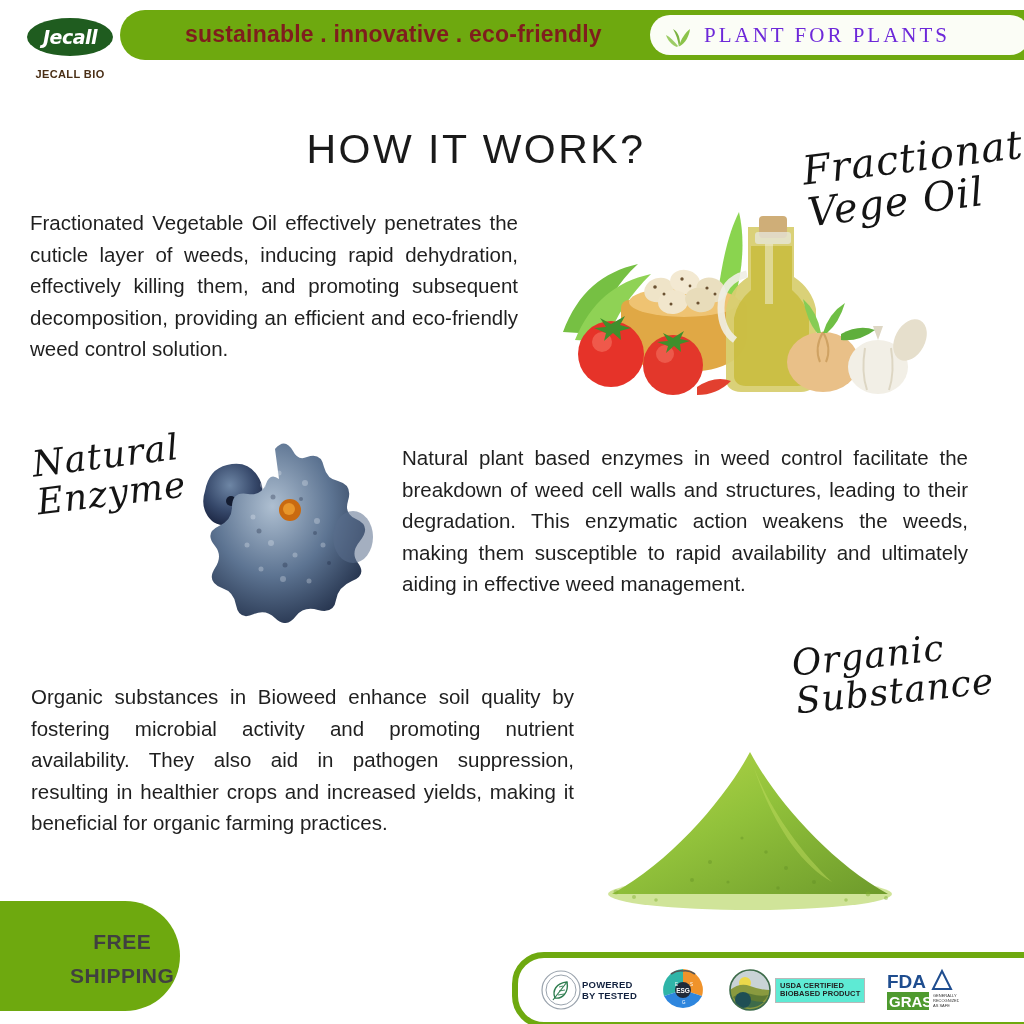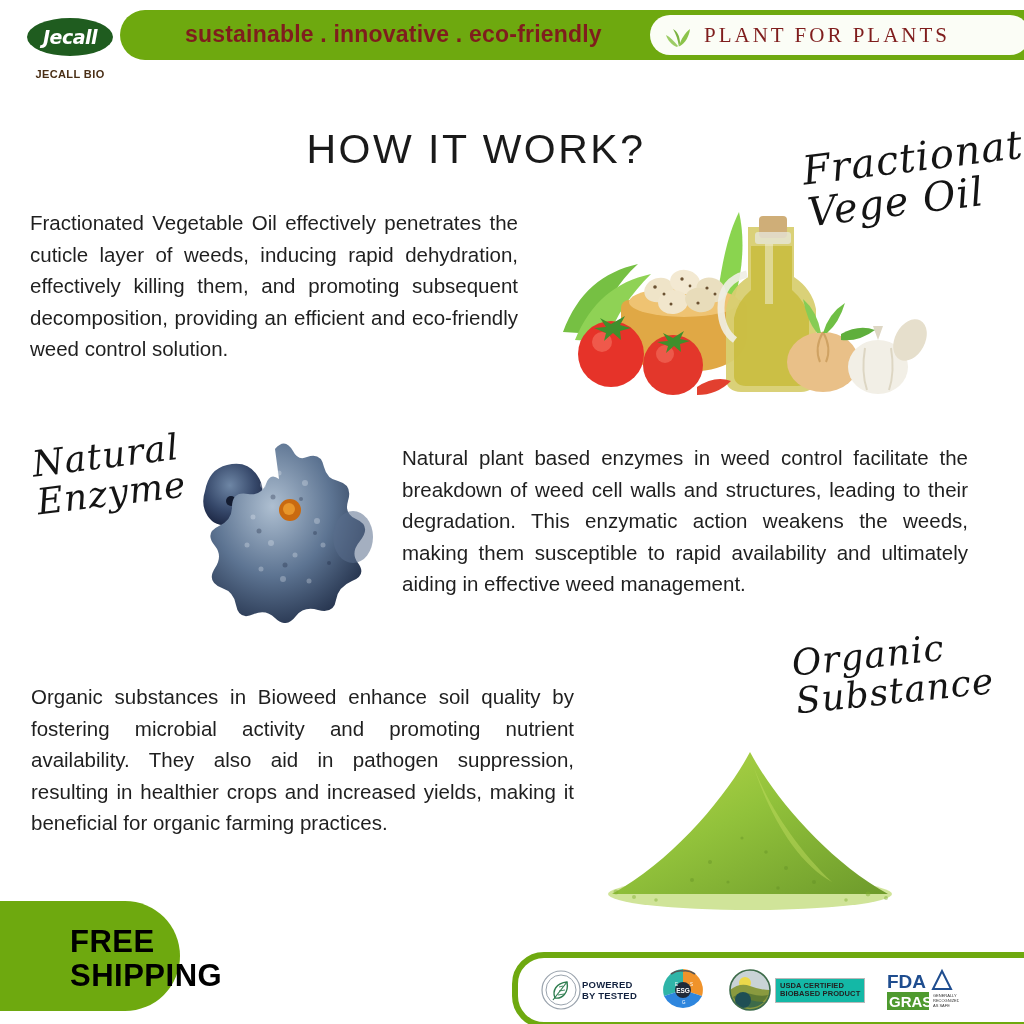--- a/index.html
+++ b/index.html
@@ -39,21 +39,21 @@
     letter-spacing:0.2px;white-space:nowrap;
   }
   .pfp-pill{
     position:absolute;left:530px;top:5px;width:380px;height:40px;
     background:#fbfdf6;border-radius:20px;
     display:flex;align-items:center;
   }
   .pfp-leaf{margin-left:14px;margin-right:10px;flex:0 0 auto;display:block;}
   .pfp-text{
     font-family:"Liberation Serif",serif;
-    font-size:21px;color:#7f1d1d;letter-spacing:3px;white-space:nowrap;
+    font-size:21px;color:#6d28d9;letter-spacing:3px;white-space:nowrap;
   }
 
   
   .title{
     position:absolute;left:0;top:126px;width:952px;text-align:center;
     font-size:41px;font-weight:300;letter-spacing:2.5px;color:#1a1a1a;
     font-family:"Liberation Sans",sans-serif;
   }
 
   
@@ -93,22 +93,23 @@
   .img-enz{left:183px;top:433px;width:200px;height:190px;}
   .img-pow{left:600px;top:742px;width:300px;height:180px;}
 
   
   .free-ship{
     position:absolute;left:-40px;top:901px;width:220px;height:110px;
     background:#6ea90f;border-radius:0 55px 55px 0;
   }
   .free-ship-text{
     position:absolute;left:70px;top:925px;
-    color:#000000;font-size:31px;font-weight:bold;line-height:34px;
+    color:#404040;font-size:21px;font-weight:bold;line-height:34px;
     letter-spacing:0.5px;
+    text-align:center;
   }
 
   
   .cert-strip{
     position:absolute;left:512px;top:952px;width:560px;height:64px;
     background:#ffffff;border:6px solid #6ea90f;border-radius:32px;
     display:flex;align-items:center;
   }
   .cert-item{
     display:flex;align-items:center;justify-content:center;
@@ -120,21 +121,21 @@
   .cert-4{margin-left:22px;}
   .cert-5{margin-left:20px;}
   .cert-label{
     font-size:9.5px;font-weight:bold;line-height:11px;color:#13223f;
     letter-spacing:0.2px;
   }
   .usda-label{
     font-size:7.5px;font-weight:bold;line-height:8.5px;color:#222;
     letter-spacing:0.1px;margin-left:4px;
   }
-  .usda-box{border:1px solid #b9b9b9;padding:3px 4px;background:#14b8a6;}
+  .usda-box{border:1px solid #b9b9b9;padding:3px 4px;background:#5eead4;}
 </style>
 </head>
 <body>
 
 <div class="page">
 
   <div class="header">
 
     <div class="brand-logo">
       <div class="brand-ellipse">

